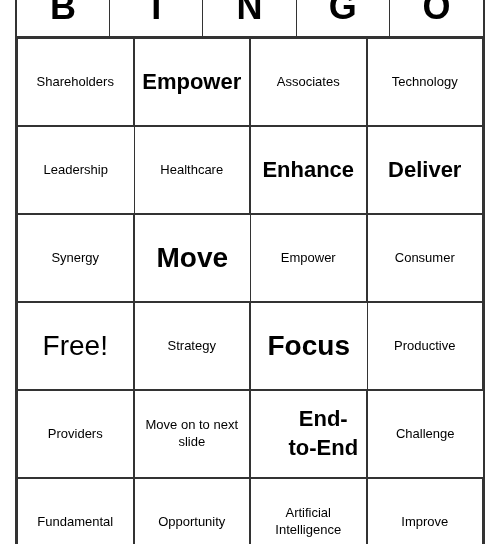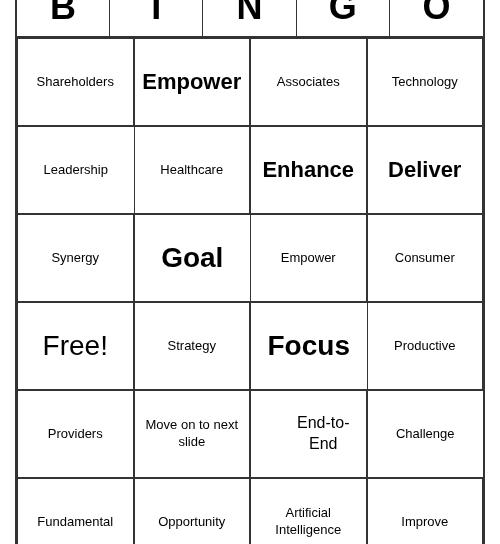--- a/index.html
+++ b/index.html
@@ -72,22 +72,22 @@
       font-size: 28px;
       font-weight: bold;
     }
 
     .bingo-cell.medium-text {
       font-size: 13px;
       font-weight: normal;
     }
 
     .bingo-cell.end-to-end {
-      font-size: 16px;
-      font-weight: normal;
+      font-size: 22px;
+      font-weight: bold;
       padding-left: 34px;
     }
 
     .bingo-cell.free {
       font-size: 28px;
       font-weight: normal;
     }
   </style>
 </head>
 <body>
@@ -103,21 +103,21 @@
   <div class="bingo-grid">
   <div class="bingo-cell">Shareholders</div>
       <div class="bingo-cell large-text">Empower</div>
       <div class="bingo-cell">Associates</div>
       <div class="bingo-cell">Technology</div>
       <div class="bingo-cell">Leadership</div>
       <div class="bingo-cell">Healthcare</div>
       <div class="bingo-cell large-text">Enhance</div>
       <div class="bingo-cell large-text">Deliver</div>
       <div class="bingo-cell">Synergy</div>
-      <div class="bingo-cell xl-text">Goal</div>
+      <div class="bingo-cell xl-text">Move</div>
       <div class="bingo-cell">Empower</div>
       <div class="bingo-cell">Consumer</div>
       <div class="bingo-cell free">Free!</div>
       <div class="bingo-cell">Strategy</div>
       <div class="bingo-cell xl-text">Focus</div>
       <div class="bingo-cell">Productive</div>
       <div class="bingo-cell">Providers</div>
       <div class="bingo-cell">Move on to next slide</div>
       <div class="bingo-cell end-to-end">End-to-End</div>
       <div class="bingo-cell">Challenge</div>

